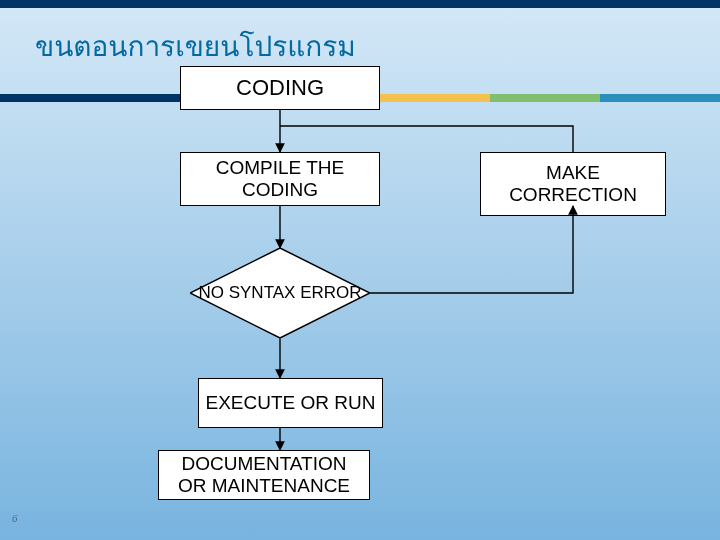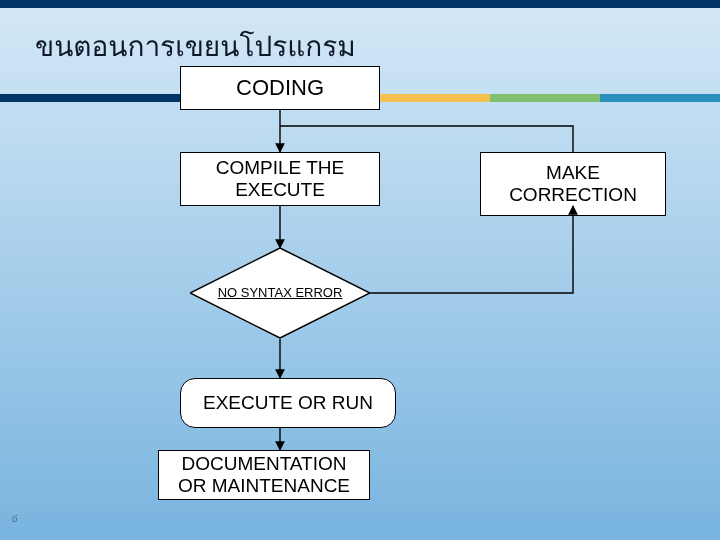--- a/index.html
+++ b/index.html
@@ -9,21 +9,21 @@
     background: linear-gradient(to bottom, #d4e8f7 0%, #9ec9e8 60%, #78b4df 100%);
     position: relative;
   }
   .topbar {
     position: absolute; top: 0; left: 0; right: 0; height: 8px;
     background: #003366;
   }
   .title {
     position: absolute; top: 24px; left: 35px;
     font-size: 28px;
-    color: #0f172a;
+    color: #0369a1;
     font-family: "Tahoma", sans-serif;
   }
   .rule {
     position: absolute; top: 94px; left: 0; right: 0; height: 8px;
     display: flex;
   }
   .rule .seg1 { background:#003366; width:370px; height:100%; }
   .rule .seg2 { background:#f2c14e; width:120px; height:100%; }
   .rule .seg3 { background:#7fbf6d; width:110px; height:100%; }
   .rule .seg4 { background:#2a8fbd; flex:1; height:100%; }
@@ -41,21 +41,21 @@
   .box.big { font-size: 22px; }
 
   .diamond {
     position: absolute;
     width: 180px; height: 90px;
   }
   .diamond svg { position:absolute; inset:0; }
   .diamond .lbl {
     position: absolute; inset: 0;
     display:flex; align-items:center; justify-content:center;
-    text-align:center; font-size: 13px; line-height:1.1;text-decoration:underline;
+    text-align:center; font-size: 17px; line-height:1.1;
   }
 
   svg.lines { position:absolute; top:0; left:0; }
 
   .pagenum {
     position: absolute; left: 12px; bottom: 16px;
     font-size: 11px; color: rgba(0,0,0,0.45);
     font-family: "Times New Roman", serif; font-style: italic;
   }
 </style>
@@ -71,33 +71,33 @@
     <div class="seg2"></div>
     <div class="seg3"></div>
     <div class="seg4"></div>
 </div>
 
 <div class="box big" style="left:180px; top:66px; width:200px; height:44px;">
   <span>CODING</span>
 </div>
 
 <div class="box" style="left:180px; top:152px; width:200px; height:54px;">
-  <span>COMPILE THE EXECUTE</span>
+  <span>COMPILE THE CODING</span>
 </div>
 
 <div class="diamond" style="left:190px; top:248px;">
   <svg viewBox="0 0 180 90">
     <polygon points="90,0 180,45 90,90 0,45" fill="#fff" stroke="#000" stroke-width="1.5"></polygon>
   </svg>
   <div class="lbl">
       <span>NO SYNTAX ERROR</span>
     </div>
 </div>
 
-<div class="box" style="left:180px; top:378px; width:216px; height:50px;border-radius:15px;">
+<div class="box" style="left:198px; top:378px; width:185px; height:50px;">
   <span>EXECUTE OR RUN</span>
 </div>
 
 <div class="box" style="left:158px; top:450px; width:212px; height:50px;">
   <span>DOCUMENTATION OR MAINTENANCE</span>
 </div>
 
 <div class="box" style="left:480px; top:152px; width:186px; height:64px;">
   <span>MAKE CORRECTION</span>
 </div>

